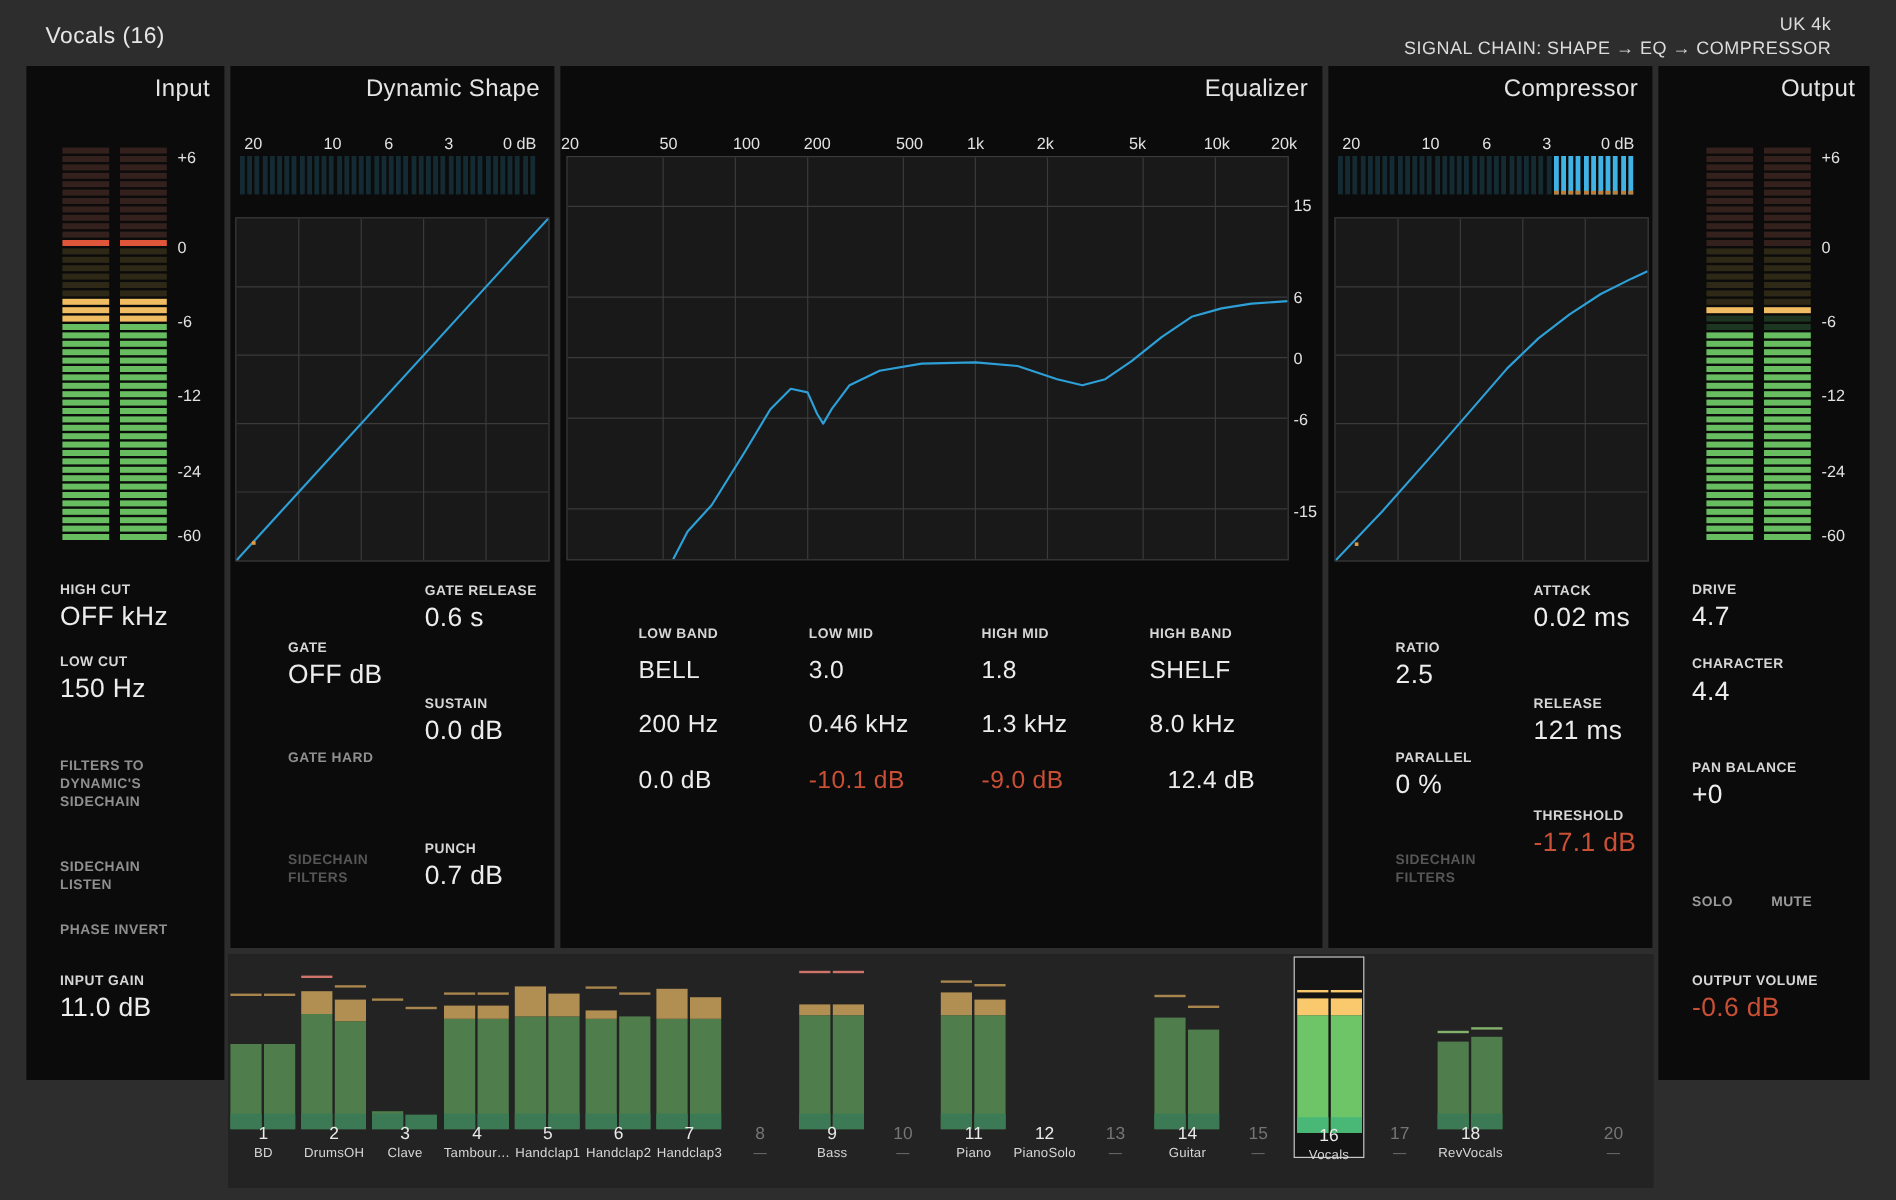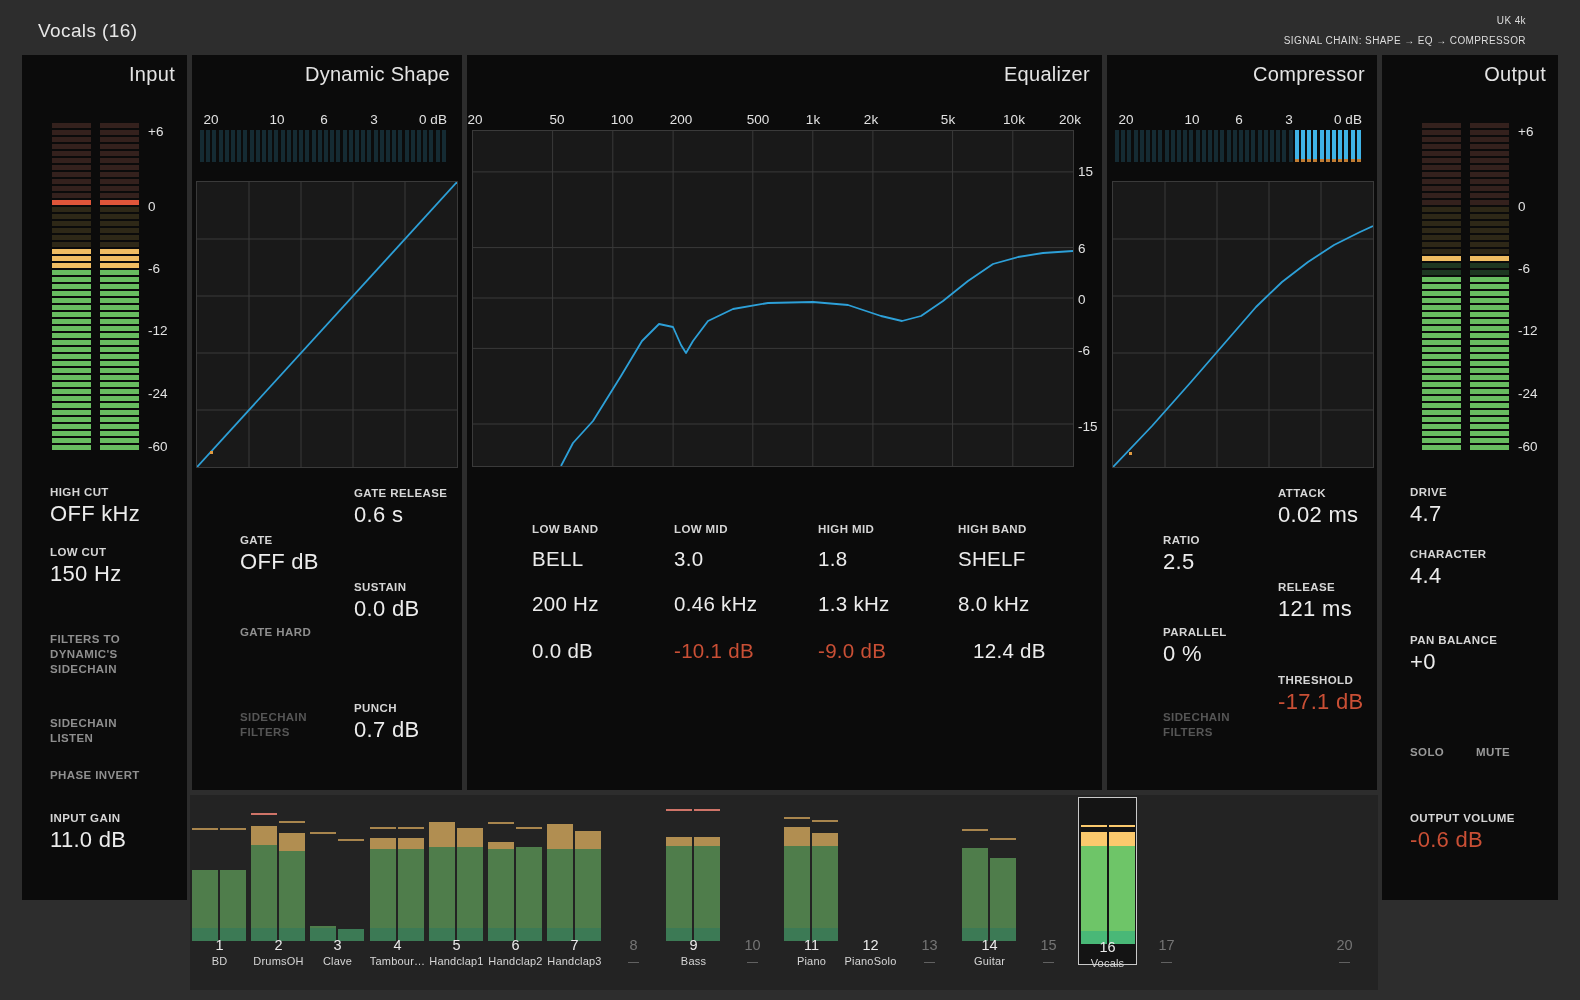--- a/index.html
+++ b/index.html
@@ -27,21 +27,21 @@
   .grbar{position:absolute;top:0;width:4px;height:32px;background:#152b33;}
   .grbar.lit{background:#3fb3e6;}
   .grtip{position:absolute;bottom:0;left:0;width:100%;height:3px;background:#c27d33;}
   .grlabels{position:absolute;width:248px;height:16px;}
   .grlabel{position:absolute;transform:translateX(-50%);font-size:13.5px;color:#e2e2e2;white-space:nowrap;}
   .fscale{position:absolute;transform:translateX(-50%);font-size:13.5px;color:#e2e2e2;white-space:nowrap;}
   .dbscale{position:absolute;transform:translateY(-50%);font-size:13.5px;color:#e2e2e2;}
   .bandlabel{position:absolute;font-size:11.5px;font-weight:700;color:#d6d6d6;letter-spacing:0.4px;}
   .bvalue{position:absolute;font-size:20.5px;font-weight:400;color:#ececec;letter-spacing:0.3px;}
   .header-title{position:absolute;left:38px;top:20px;font-size:19px;color:#e6e6e6;letter-spacing:0.4px;}
-  .header-right{position:absolute;right:54px;top:11px;text-align:right;color:#dcdcdc;font-size:10px;line-height:20px;letter-spacing:0.4px;}
+  .header-right{position:absolute;right:54px;top:11px;text-align:right;color:#dcdcdc;font-size:15px;line-height:20px;letter-spacing:0.4px;}
   .strip{position:absolute;left:190px;top:795px;width:1188px;height:195px;background:#232323;}
   .cell{position:absolute;top:0;width:59px;height:195px;box-sizing:border-box;}
   .cell.sel{top:2px;height:168px;background:#141414;border:1px solid #c9c9c9;}
   .cellbars{position:absolute;left:2px;top:0;width:55px;height:146px;}
   .tbar{position:absolute;bottom:0;width:26px;height:146px;}
   .trect{position:absolute;left:0;width:100%;}
   .tnum{position:absolute;left:0;top:142px;width:100%;text-align:center;font-size:14.5px;}
   .tname{position:absolute;left:0;top:160px;width:100%;text-align:center;font-size:11px;letter-spacing:0.2px;}
   .cell.sel .tnum{top:141px;}
   .cell.sel .tname{top:159px;}
@@ -781,18 +781,34 @@
         </div>
       </div>
       <div class="tnum" style="color: rgb(234, 234, 234);">16</div>
       <div class="tname" style="color: rgb(214, 214, 214);">Vocals</div>
     </div>
     <div class="cell" style="left: 947px;">
       <div class="cellbars"></div>
       <div class="tnum" style="color: rgb(117, 117, 117);">17</div>
       <div class="tname" style="color: rgb(117, 117, 117);">—</div>
     </div>
+    <div class="cell" style="left: 1006px;">
+      <div class="cellbars">
+        <div class="tbar" style="left: 0px;">
+          <div class="trect" style="bottom: 0px; height: 73px; background: rgb(79, 125, 75);"></div>
+          <div class="trect" style="bottom: 0px; height: 13px; background: rgb(60, 122, 85);"></div>
+          <div class="trect" style="bottom: 80px; height: 2px; background: rgb(131, 176, 107);"></div>
+        </div>
+        <div class="tbar" style="left: 28px;">
+          <div class="trect" style="bottom: 0px; height: 77px; background: rgb(79, 125, 75);"></div>
+          <div class="trect" style="bottom: 0px; height: 13px; background: rgb(60, 122, 85);"></div>
+          <div class="trect" style="bottom: 83px; height: 2px; background: rgb(131, 176, 107);"></div>
+        </div>
+      </div>
+      <div class="tnum" style="color: rgb(234, 234, 234);">18</div>
+      <div class="tname" style="color: rgb(214, 214, 214);">RevVocals</div>
+    </div>
     <div class="cell" style="left: 1125px;">
       <div class="cellbars"></div>
       <div class="tnum" style="color: rgb(117, 117, 117);">20</div>
       <div class="tname" style="color: rgb(117, 117, 117);">—</div>
     </div>
   </div>
 
 </body></html>

